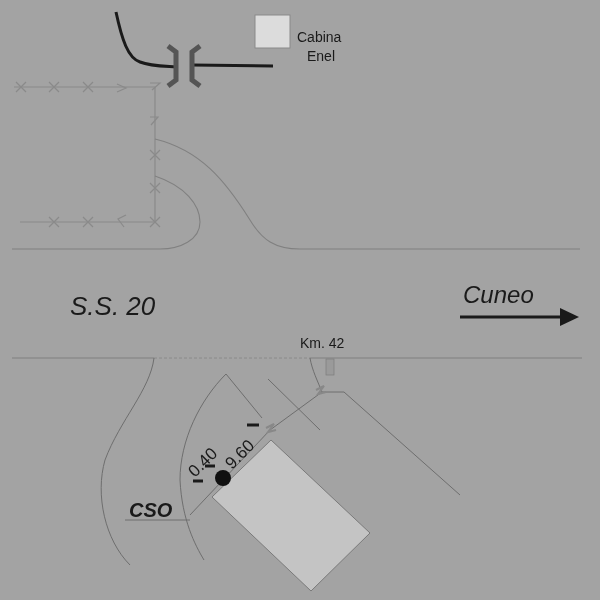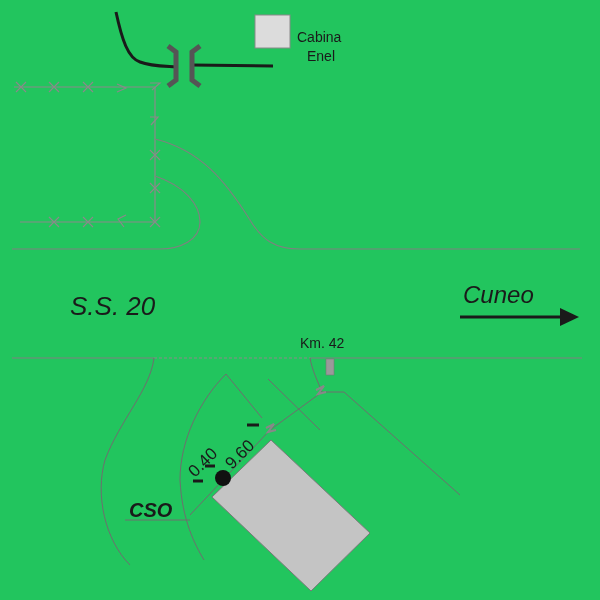--- a/index.html
+++ b/index.html
@@ -1,16 +1,16 @@
 <!DOCTYPE html>
 <html><head>
 <meta charset="utf-8">
 <style>
   html, body { margin: 0; padding: 0; background: #ffffff; }
-  #canvas { position: relative; width: 600px; height: 600px; overflow: hidden; background:#22c55e; }
+  #canvas { position: relative; width: 600px; height: 600px; overflow: hidden; background:#a3a3a3; }
   svg { position: absolute; left: 0; top: 0; }
   .thin { fill: none; stroke: #6e6e6e; stroke-width: 1; }
   .fence { fill: none; stroke: #8a8a8a; stroke-width: 1.2; }
   .road { fill: none; stroke: #808080; stroke-width: 1.1; }
   .lbl { font-family: "Liberation Sans", sans-serif; fill: #1a1a1a; }
 </style>
 </head>
 <body>
 
 <div id="canvas">

